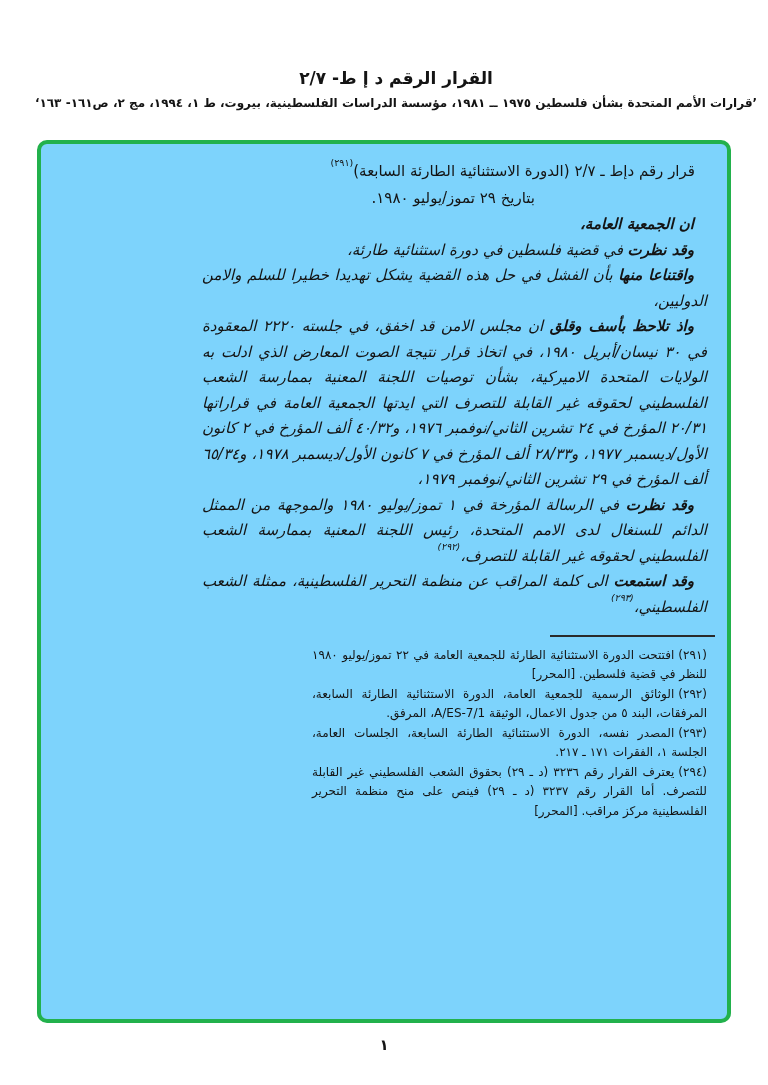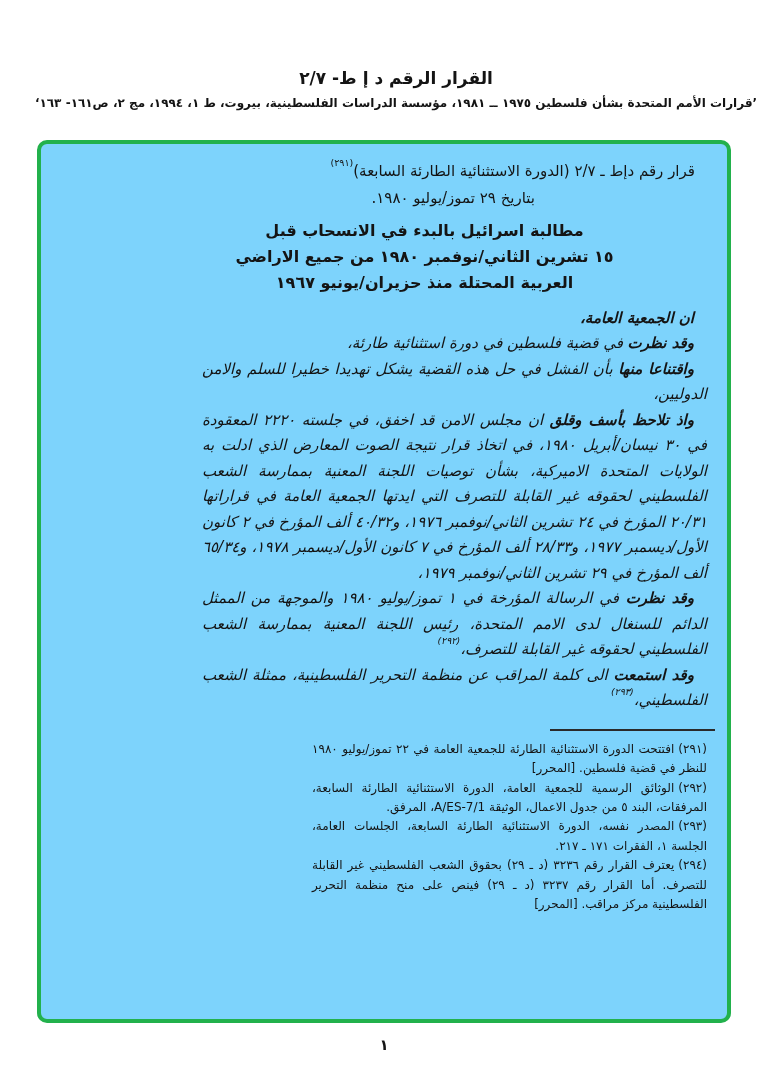--- a/index.html
+++ b/index.html
@@ -128,25 +128,20 @@
   </header>
 
   <div class="green-box" style="border-color: rgb(34, 177, 76);">
     <div class="content">
 
       <div class="res-head">
         <div class="res-line1"><span>قرار رقم دإط ـ ٢/٧ (الدورة الاستثنائية الطارئة السابعة)</span><sup class="ref">(٢٩١)</sup></div>
         <div class="res-line2">بتاريخ ٢٩ تموز/يوليو ١٩٨٠.</div>
       </div>
 
-      <div class="res-title">
-        <div>مطالبة اسرائيل بالبدء في الانسحاب قبل</div>
-        <div>١٥ تشرين الثاني/نوفمبر ١٩٨٠ من جميع الاراضي</div>
-        <div>العربية المحتلة منذ حزيران/يونيو ١٩٦٧</div>
-      </div>
 
       <div class="paragraphs">
         <p><span class="lead">ان الجمعية العامة،</span><span></span><sup class="ref"></sup></p>
         <p><span class="lead">وقد نظرت</span><span> في قضية فلسطين في دورة استثنائية طارئة،</span><sup class="ref"></sup></p>
         <p><span class="lead">واقتناعا منها</span><span> بأن الفشل في حل هذه القضية يشكل تهديدا خطيرا للسلم والامن الدوليين،</span><sup class="ref"></sup></p>
         <p><span class="lead">واذ تلاحظ بأسف وقلق</span><span> ان مجلس الامن قد اخفق، في جلسته ٢٢٢٠ المعقودة في ٣٠ نيسان/أبريل ١٩٨٠، في اتخاذ قرار نتيجة الصوت المعارض الذي ادلت به الولايات المتحدة الاميركية، بشأن توصيات اللجنة المعنية بممارسة الشعب الفلسطيني لحقوقه غير القابلة للتصرف التي ايدتها الجمعية العامة في قراراتها ٢٠/٣١ المؤرخ في ٢٤ تشرين الثاني/نوفمبر ١٩٧٦، و٤٠/٣٢ ألف المؤرخ في ٢ كانون الأول/ديسمبر ١٩٧٧، و٢٨/٣٣ ألف المؤرخ في ٧ كانون الأول/ديسمبر ١٩٧٨، و٦٥/٣٤ ألف المؤرخ في ٢٩ تشرين الثاني/نوفمبر ١٩٧٩،</span><sup class="ref"></sup></p>
         <p><span class="lead">وقد نظرت</span><span> في الرسالة المؤرخة في ١ تموز/يوليو ١٩٨٠ والموجهة من الممثل الدائم للسنغال لدى الامم المتحدة، رئيس اللجنة المعنية بممارسة الشعب الفلسطيني لحقوقه غير القابلة للتصرف،</span><sup class="ref">(٢٩٢)</sup></p>
         <p><span class="lead">وقد استمعت</span><span> الى كلمة المراقب عن منظمة التحرير الفلسطينية، ممثلة الشعب الفلسطيني،</span><sup class="ref">(٢٩٣)</sup></p>
       </div>
 

